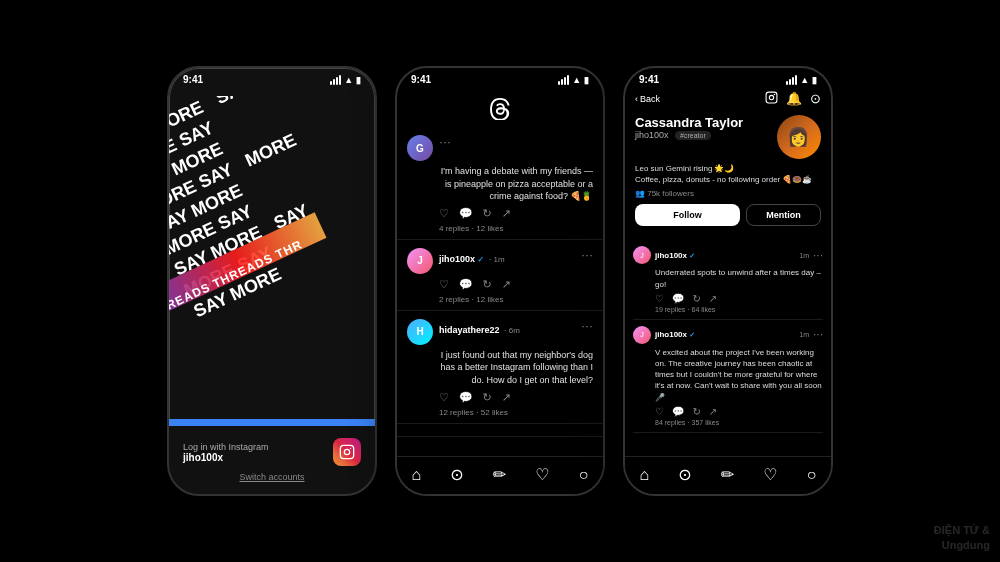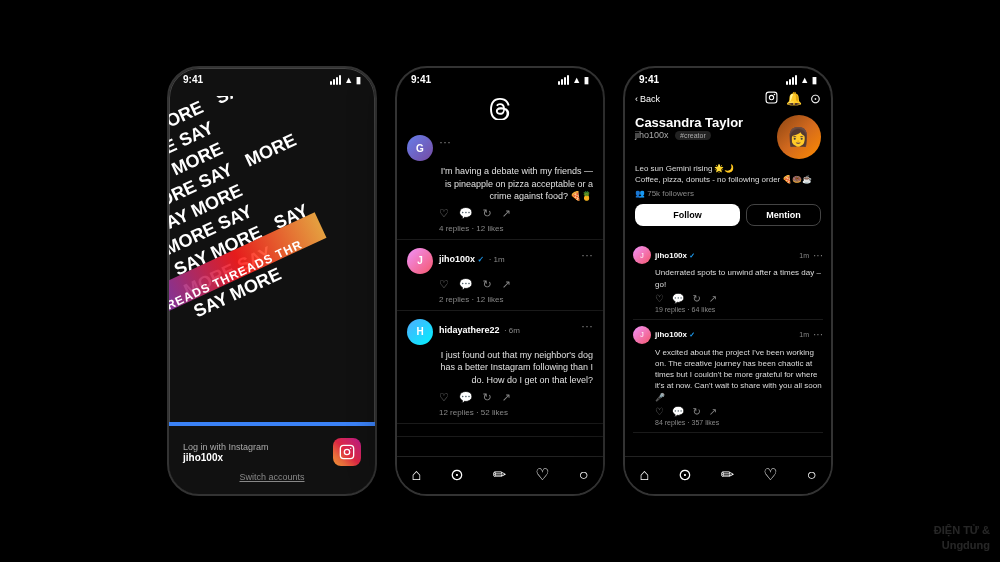--- a/index.html
+++ b/index.html
@@ -53,21 +53,21 @@
     .status-bar .time { font-size: 10px; font-weight: 700; }
     .status-icons { display: flex; gap: 3px; align-items: center; }
     .signal-bars { display: flex; gap: 1px; align-items: flex-end; }
     .signal-bar { width: 2px; background: #fff; border-radius: 1px; }
     .phone1-login {
       position: absolute;
       bottom: 0;
       left: 0; right: 0;
       background: #111;
       padding: 12px 14px;
-      border-top: 4px solid #3b82f6;
+      border-top: 7px solid #3b82f6;
     }
     .login-instagram-row {
       display: flex;
       align-items: center;
       justify-content: space-between;
       margin-bottom: 6px;
     }
     .login-text { font-size: 9px; color: #aaa; }
     .login-username { font-size: 10px; font-weight: 600; color: #fff; }
     .instagram-icon {

